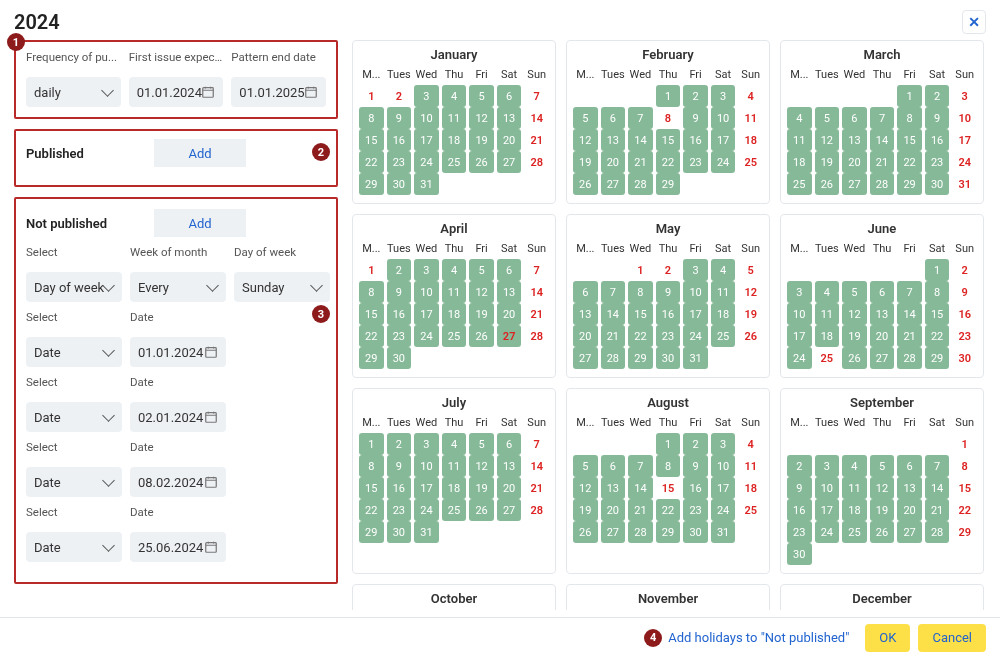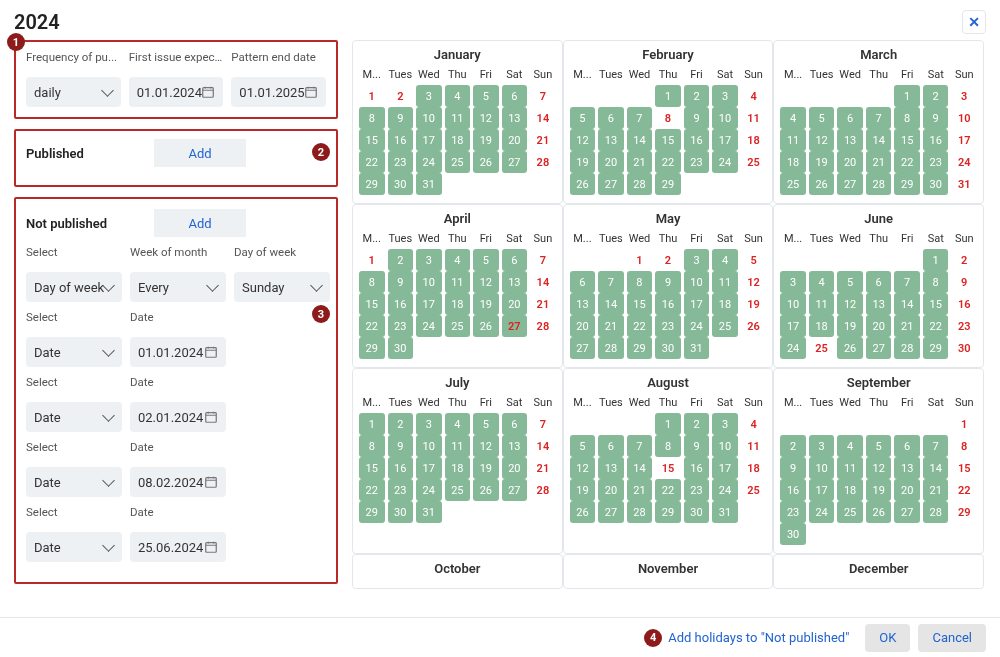--- a/index.html
+++ b/index.html
@@ -26,34 +26,34 @@
 
 .section-head { display: flex; align-items: center; margin-bottom: 8px; }
 .section-title { font-size: 13px; font-weight: 600; color: #222; width: 128px; }
 .add-btn { flex: 0 0 92px; height: 28px; background: #eef1f4; color: #2264cf; font-size: 13px; border-radius: 0; display: flex; align-items: center; justify-content: center; cursor: pointer; }
 
 .numbadge { position: absolute; width: 18px; height: 18px; background: #8e1b1b; color: #fff; border-radius: 50%; font-size: 11px; font-weight: 700; display: flex; align-items: center; justify-content: center; z-index: 3; }
 
 .np-row { display: flex; gap: 8px; margin-bottom: 8px; }
 .np-row .field { flex: 0 0 96px; }
 
-.cal-grid { display: grid; grid-template-columns: repeat(3, 1fr); }
+.cal-grid { display: grid; grid-template-columns: repeat(3, 1fr); gap: 10px; }
 .month { border: 1px solid #e3e7ec; border-radius: 4px; padding: 6px 6px 8px 6px; }
 .mname { text-align: center; font-size: 13px; font-weight: 600; margin-bottom: 4px; }
 .wrow { display: grid; grid-template-columns: repeat(7, 1fr); gap: 3px; }
 .whead { font-size: 11px; color: #333; text-align: center; padding: 2px 0 4px 0; white-space: nowrap; overflow: hidden; text-overflow: ellipsis; }
 .daycell { height: 22px; font-size: 11px; display: flex; align-items: center; justify-content: center; border-radius: 3px; }
 .daycell.pub { background: #86b998; color: #fff; }
 .daycell.red { color: #d22; font-weight: 600; }
 .daycell.redbg { background: #86b998; color: #d22; font-weight: 600; }
 .daycell.empty { visibility: hidden; }
 
 .footer { position: absolute; bottom: 0; left: 0; right: 0; height: 40px; border-top: 1px solid #e3e7ec; background: #fff; display: flex; align-items: center; justify-content: flex-end; padding: 0 14px; gap: 8px; }
 .footer .link { color: #2264cf; font-size: 13px; cursor: pointer; margin-right: 8px; }
-.footer .btn { height: 28px; padding: 0 14px; background: #e5e5e5; color: #2264cf; font-size: 13px; border-radius: 4px; display: flex; align-items: center; justify-content: center; cursor: pointer; }
+.footer .btn { height: 28px; padding: 0 14px; background: #fde047; color: #2264cf; font-size: 13px; border-radius: 4px; display: flex; align-items: center; justify-content: center; cursor: pointer; }
 </style>
 </head>
 <body>
 
 <div class="window">
   <div class="title-row">
     <div class="title">2024</div>
     <div class="close">✕</div>
   </div>
 

